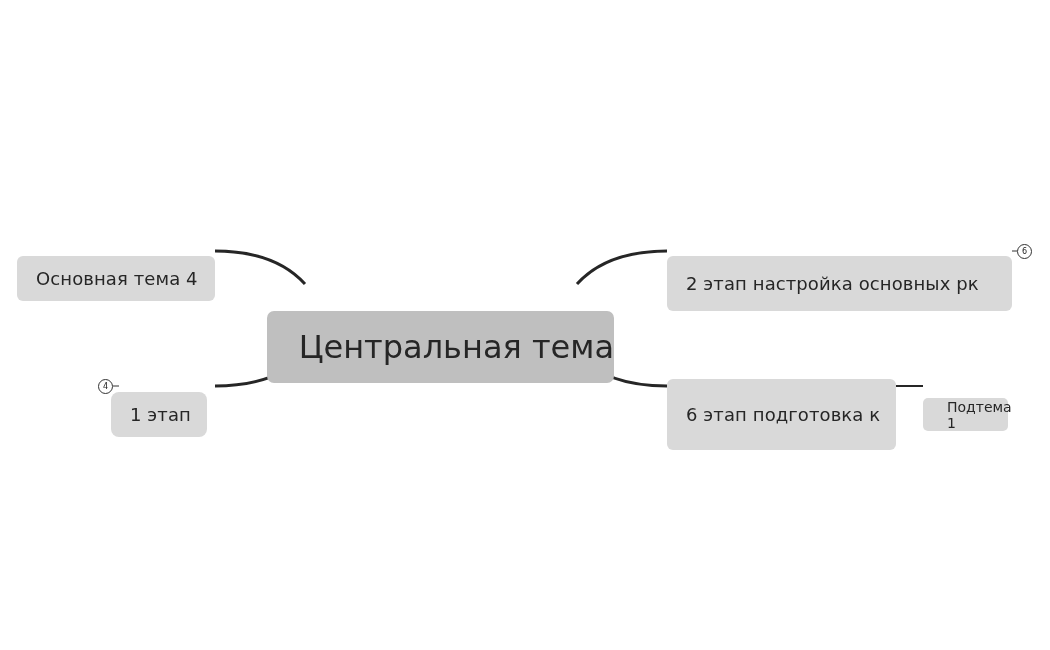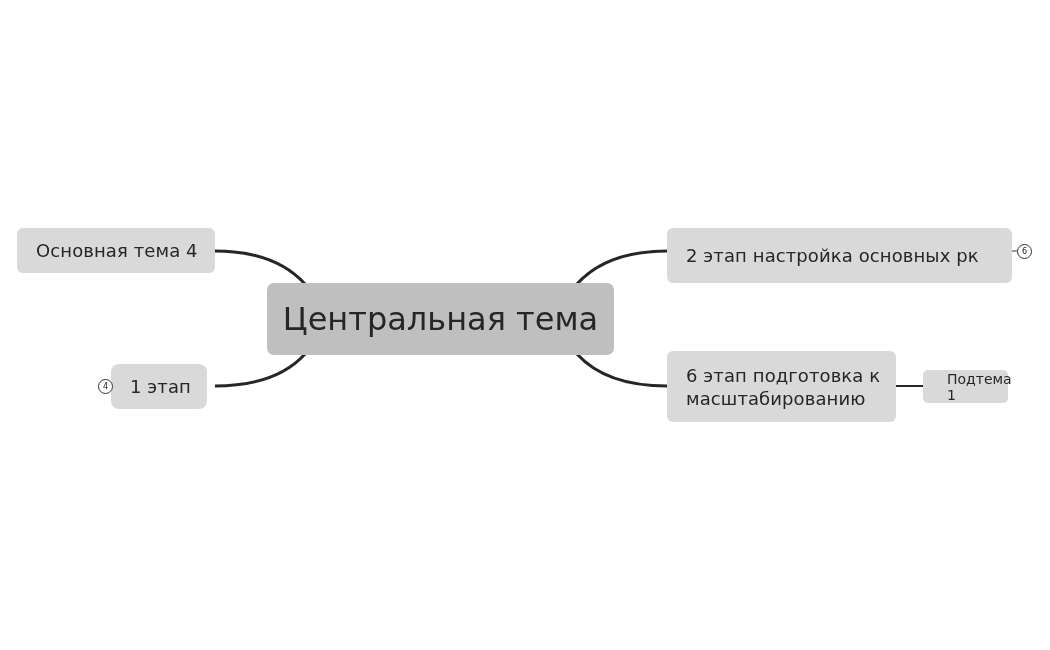--- a/index.html
+++ b/index.html
@@ -7,25 +7,25 @@
       width: 1050px; height: 650px; background: #ffffff;
       position: relative; overflow: hidden;
       font-family: "DejaVu Sans", "Liberation Sans", sans-serif;
       color: #262626;
     }
     #canvas { position: absolute; left: 0; top: 0; width: 1050px; height: 650px; }
     .node {
       position: absolute; box-sizing: border-box;
       background: #d9d9d9; border-radius: 6px;
       display: flex; align-items: center;
-      cursor: pointer; color: #262626;
+      cursor: pointer; color: #262626; margin-top: 28px;
     }
     .node.central {
       background: #bfbfbf; border-radius: 7px;
-      justify-content: center; font-size: 32px; color: #262626;
+      justify-content: flex-end; font-size: 32px; color: #262626;
     }
     .node.main { font-size: 18px; padding-left: 19px; letter-spacing: 0.1px; }
     .node.main .lbl { line-height: 23px; }
     .node.sub { font-size: 14px; justify-content: flex-start; border-radius: 5px; padding-left: 24px; }
     .badge {
       position: absolute; width: 13px; height: 13px; border: 1px solid #333;
       border-radius: 50%; background: #fff; font-size: 8px; line-height: 13px;
       text-align: center; box-sizing: content-box; color: #222; cursor: pointer;
     }
     svg { position: absolute; left: 0; top: 0; }
@@ -64,20 +64,19 @@
   </div>
   <div class="badge" style="left:98px; top:379px;">4</div>
 
   <div class="node main" style="left:667px; top:228px; width:345px; height:55px;">
     <span class="lbl">2 этап настройка основных рк</span>
   </div>
   <div class="badge" style="left:1017px; top:244px;">6</div>
 
   <div class="node main" style="left:667px; top:351px; width:229px; height:71px; flex-direction:column; align-items:flex-start; justify-content:center;">
     <span class="lbl">6 этап подготовка к</span>
-    <span class="lbl">масштабированию</span>
   </div>
 
   <div class="node sub" style="left:923px; top:370px; width:85px; height:33px;">
     <span>Подтема 1</span>
   </div>
 
 </div>
 
 </body></html>

